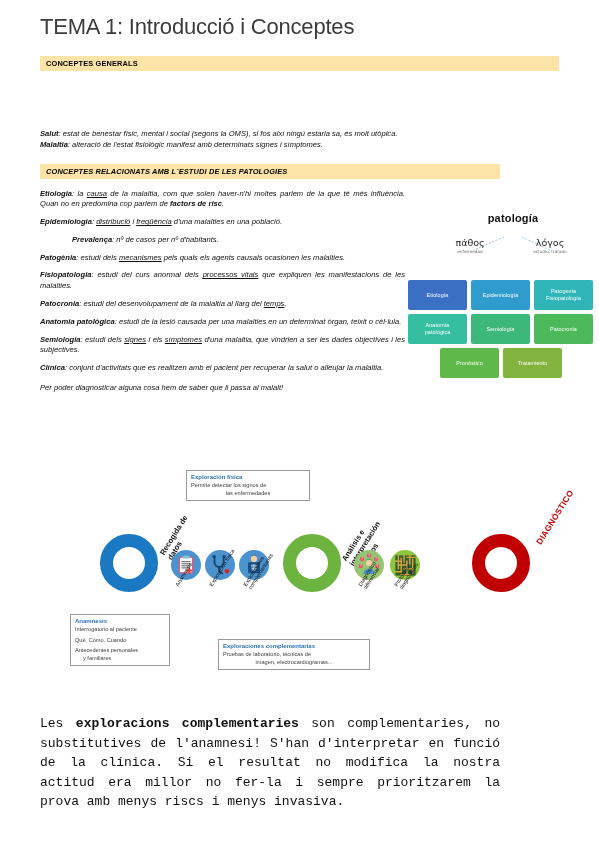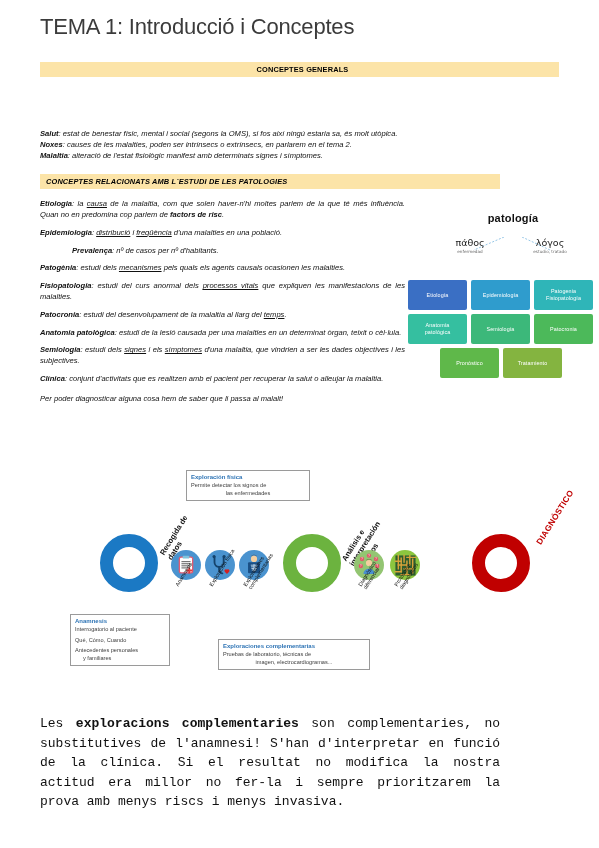--- a/index.html
+++ b/index.html
@@ -36,21 +36,21 @@
     background: #fce4a8;
     margin: 0 40px 0 40px;
     height: 15px;
     line-height: 15px;
     font-size: 7.4px;
     font-weight: bold;
     letter-spacing: 0.15px;
     padding-left: 6px;
     color:#000;
   }
-  .band.b1 { margin-top: 22px; text-align: center; }
+  .band.b1 { margin-top: 16px; }
   .band.b2 { margin-top: 0px; }
 
   .body-txt {
     font-size: 7.6px;
     line-height: 1.42;
     color: #111;
     text-align: justify;
   }
   .blk { margin: 0 0 7px 0; }
   .indent1 { margin-left: 32px; }
@@ -191,23 +191,20 @@
 
   <div class="page-title">TEMA 1: Introducció i Conceptes</div>
 
   <div class="band b1">CONCEPTES GENERALS</div>
 
   <div class="left-col">
 
     <div class="body-txt">
       <div class="blk tight">
         <b>Salut</b><span>: estat de benestar físic, mental i social (segons la OMS), si fos així ningú estaria sa, és molt utòpica.</span>
-      </div>
-      <div class="blk tight">
-        <b>Noxes</b><span>: causes de les malalties, poden ser intrínsecs o extrínsecs, en parlarem en el tema 2.</span>
       </div>
       <div class="blk">
         <b>Malaltia</b><span>: alteració de l'estat fisiològic manifest amb determinats signes i símptomes.</span>
       </div>
     </div>
 
     <div style="height:6px"></div>
     <div class="band b2" style="margin-left:0; margin-right:0; width:460px;">CONCEPTES RELACIONATS AMB L´ESTUDI DE LES PATOLOGIES</div>
     <div style="height:10px"></div>
 

